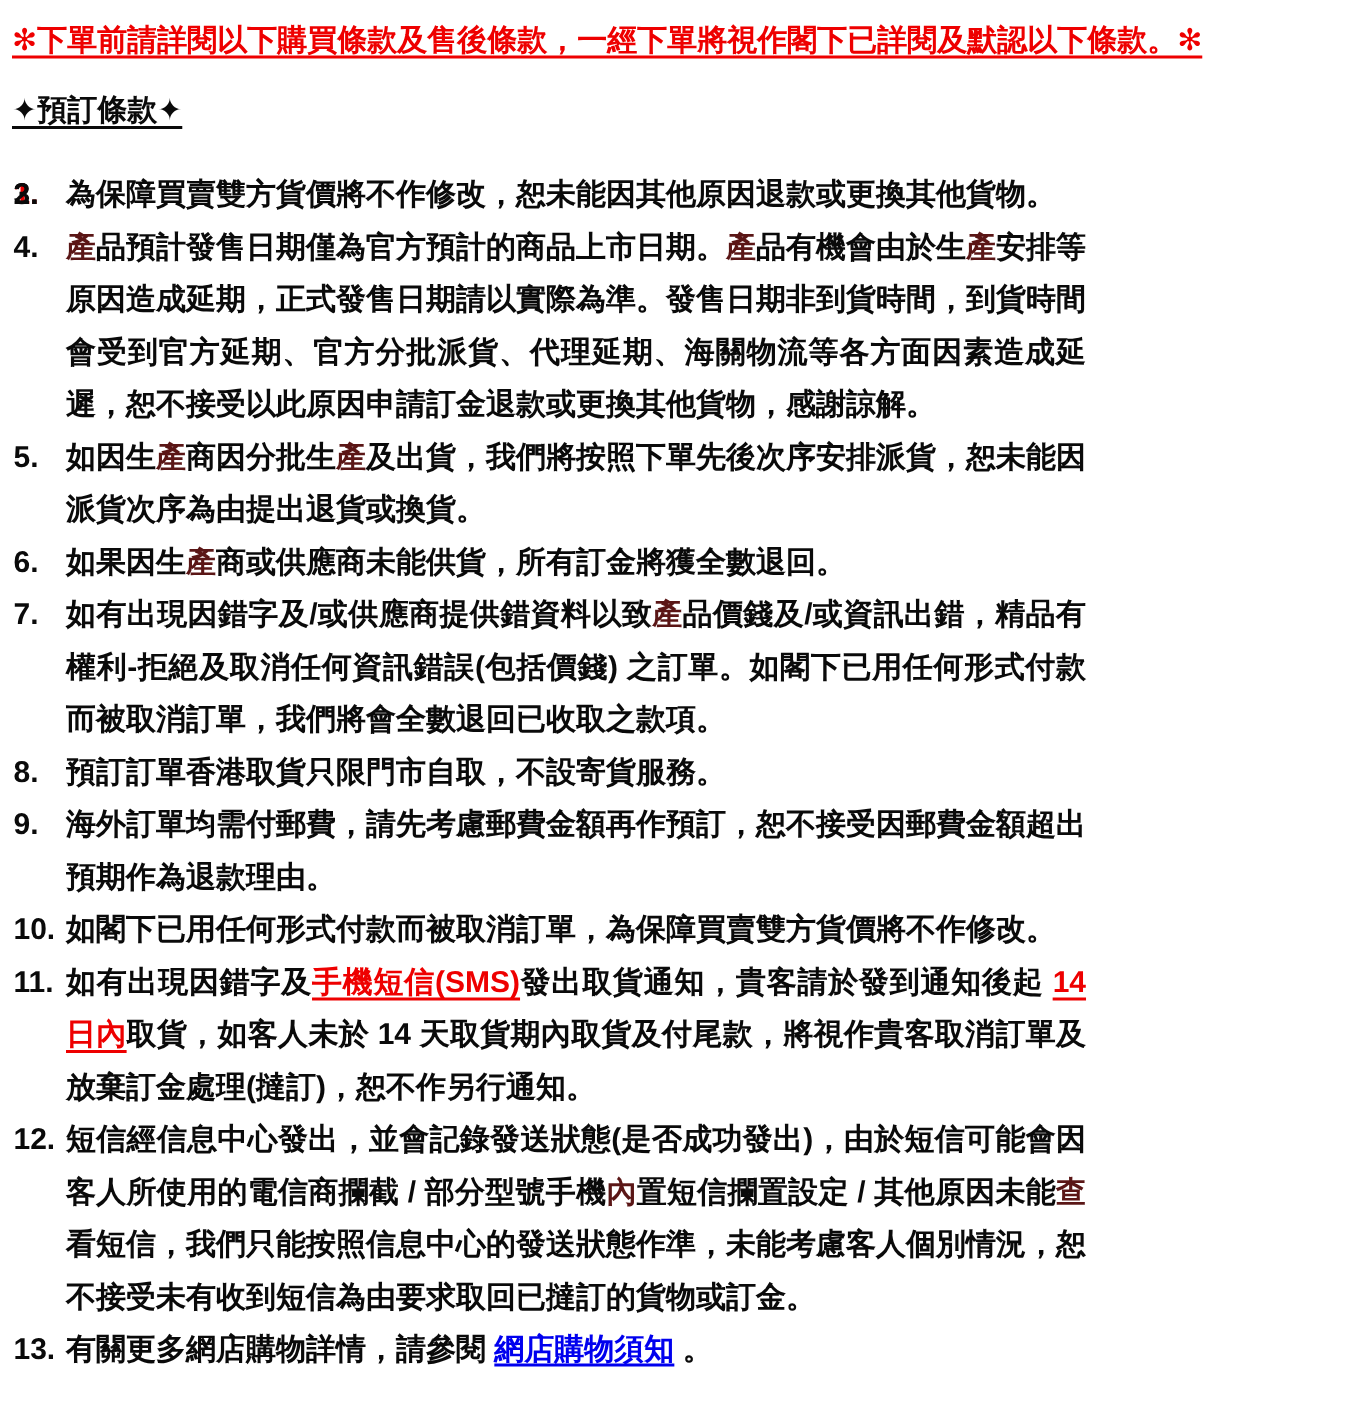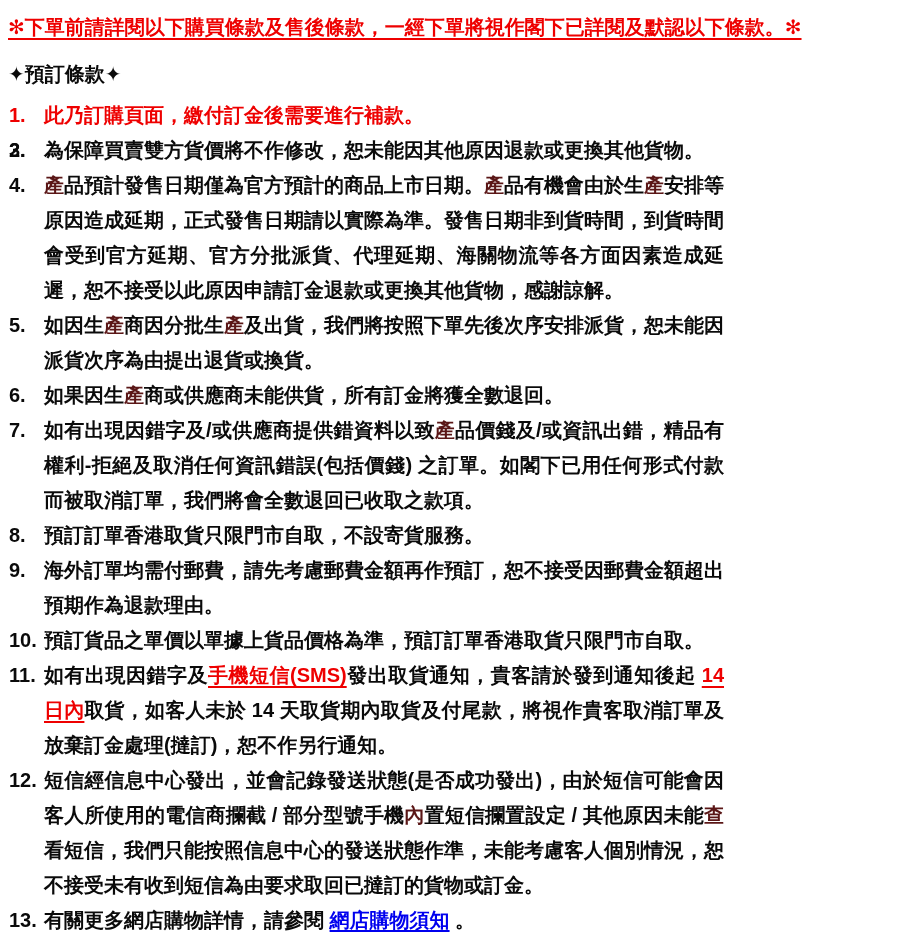--- a/index.html
+++ b/index.html
@@ -30,22 +30,23 @@
     text-decoration-color: var(--red);
     text-underline-offset: 4px;
     margin-bottom: 13px;
     white-space: nowrap;
   }
   .section-title {
     color: var(--ink);
     font-weight: bold;
     font-size: 20px;
     line-height: 34px;
+    text-decoration: underline;
     text-underline-offset: 4px;
-    margin-bottom: 7px;
+    margin-bottom: 22px;
   }
   ol.terms { list-style: none; }
   ol.terms li {
     position: relative;
     padding-left: 36px;
     font-size: 20px;
     font-weight: bold;
     line-height: 35px;
     text-align: justify;
   }
@@ -70,27 +71,27 @@
     cursor: pointer;
   }
 </style>
 </head>
 <body>
 
 <div class="page">
   <div class="warn-header">✻下單前請詳閱以下購買條款及售後條款，一經下單將視作閣下已詳閱及默認以下條款。✻</div>
   <div class="section-title">✦預訂條款✦</div>
   <ol class="terms" id="terms-list">
-      <li><span class="num num-red">1.</span><span class="seg-red">此乃訂購頁面，繳付訂金後需要進行補款。</span></li>
+      <li><span class="num num-red">1.</span></li>
       <li><span class="num">2.</span></li>
       <li><span class="num">3.</span><span class="seg-normal">為保障買賣雙方貨價將不作修改，恕未能因其他原因退款或更換其他貨物。</span></li>
       <li><span class="num">4.</span><span class="seg-maroon">產</span><span class="seg-normal">品預計發售日期僅為官方預計的商品上市日期。</span><span class="seg-maroon">產</span><span class="seg-normal">品有機會由於生</span><span class="seg-maroon">產</span><span class="seg-normal">安排等原因造成延期，正式發售日期請以實際為準。發售日期非到貨時間，到貨時間會受到官方延期、官方分批派貨、代理延期、海關物流等各方面因素造成延遲，恕不接受以此原因申請訂金退款或更換其他貨物，感謝諒解。</span></li>
       <li><span class="num">5.</span><span class="seg-normal">如因生</span><span class="seg-maroon">產</span><span class="seg-normal">商因分批生</span><span class="seg-maroon">產</span><span class="seg-normal">及出貨，我們將按照下單先後次序安排派貨，恕未能因派貨次序為由提出退貨或換貨。</span></li>
       <li><span class="num">6.</span><span class="seg-normal">如果因生</span><span class="seg-maroon">產</span><span class="seg-normal">商或供應商未能供貨，所有訂金將獲全數退回。</span></li>
       <li><span class="num">7.</span><span class="seg-normal">如有出現因錯字及/或供應商提供錯資料以致</span><span class="seg-maroon">產</span><span class="seg-normal">品價錢及/或資訊出錯，精品有權利-拒絕及取消任何資訊錯誤(包括價錢) 之訂單。如閣下已用任何形式付款而被取消訂單，我們將會全數退回已收取之款項。</span></li>
       <li><span class="num">8.</span><span class="seg-normal">預訂訂單香港取貨只限門市自取，不設寄貨服務。</span></li>
       <li><span class="num">9.</span><span class="seg-normal">海外訂單均需付郵費，請先考慮郵費金額再作預訂，恕不接受因郵費金額超出預期作為退款理由。</span></li>
-      <li><span class="num">10.</span><span class="seg-normal">預訂貨品之單價以單據上貨品價格為準，預訂訂單香港取貨只限門市自取。</span></li>
+      <li><span class="num">10.</span><span class="seg-normal">如閣下已用任何形式付款而被取消訂單，為保障買賣雙方貨價將不作修改。</span></li>
       <li><span class="num">11.</span><span class="seg-normal">如有出現因錯字及</span><span class="seg-red-underline">手機短信(SMS)</span><span class="seg-normal">發出取貨通知，貴客請於發到通知後起 </span><span class="seg-red-underline">14 日內</span><span class="seg-normal">取貨，如客人未於 14 天取貨期內取貨及付尾款，將視作貴客取消訂單及放棄訂金處理(撻訂)，恕不作另行通知。</span></li>
       <li><span class="num">12.</span><span class="seg-normal">短信經信息中心發出，並會記錄發送狀態(是否成功發出)，由於短信可能會因客人所使用的電信商攔截 / 部分型號手機</span><span class="seg-maroon">內</span><span class="seg-normal">置短信攔置設定 / 其他原因未能</span><span class="seg-maroon">查</span><span class="seg-normal">看短信，我們只能按照信息中心的發送狀態作準，未能考慮客人個別情況，恕不接受未有收到短信為由要求取回已撻訂的貨物或訂金。</span></li>
       <li><span class="num">13.</span><span class="seg-normal">有關更多網店購物詳情，請參閱 </span><a class="seg-link" href="#">網店購物須知</a><span class="seg-normal"> 。</span></li>
     </ol>
 </div>
 
 </body></html>

